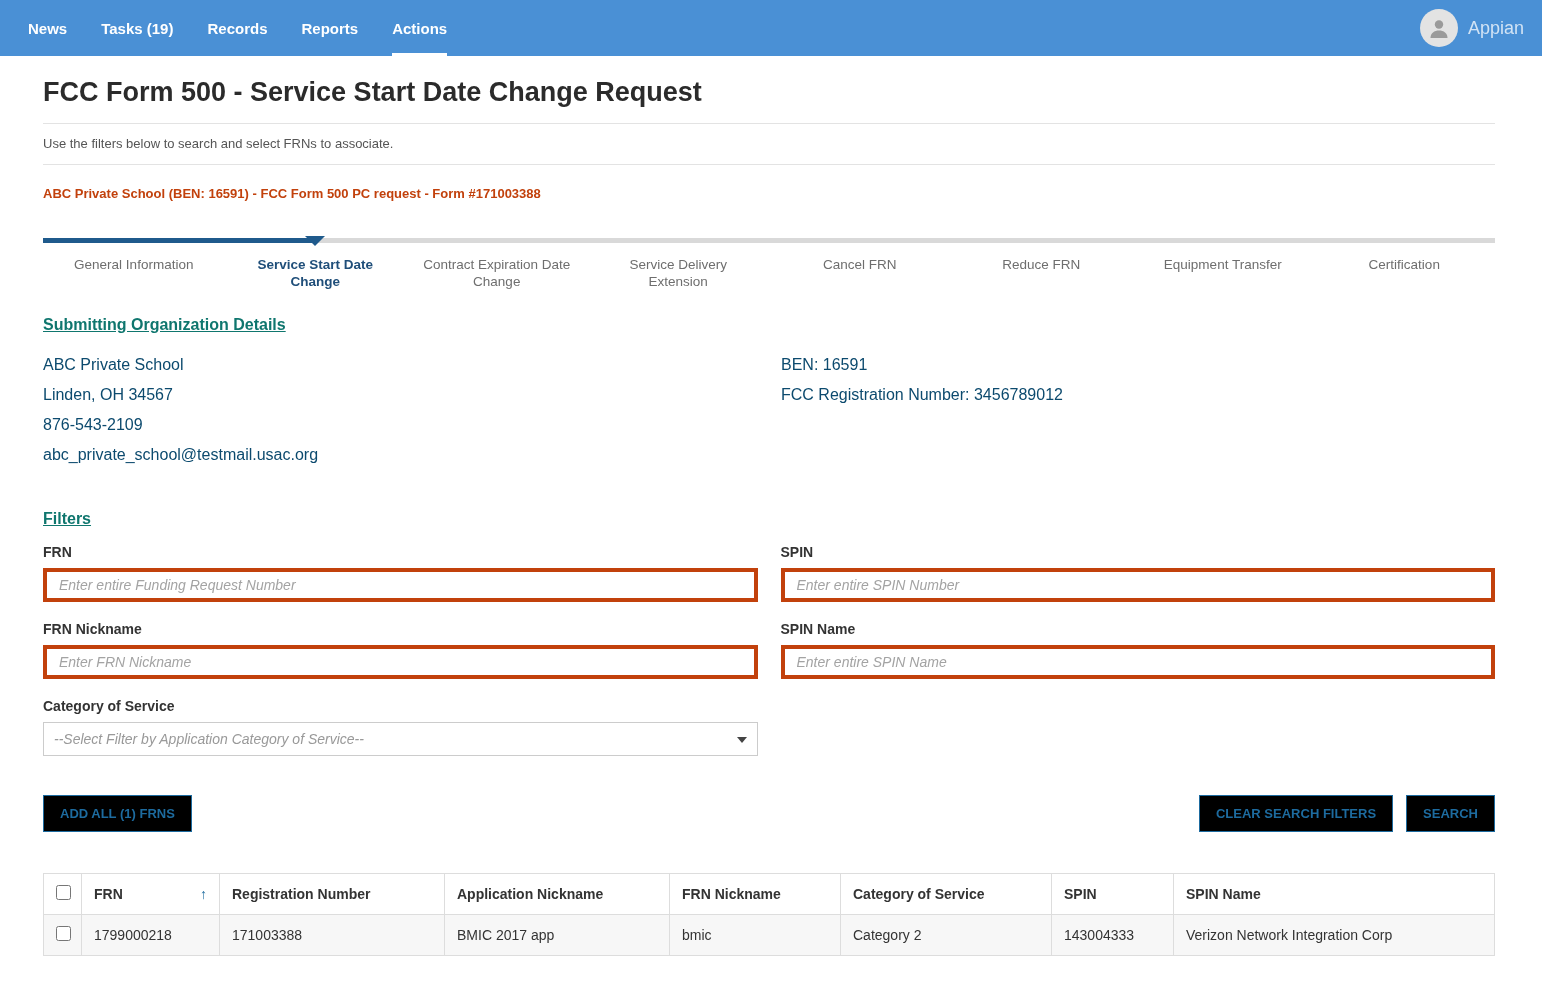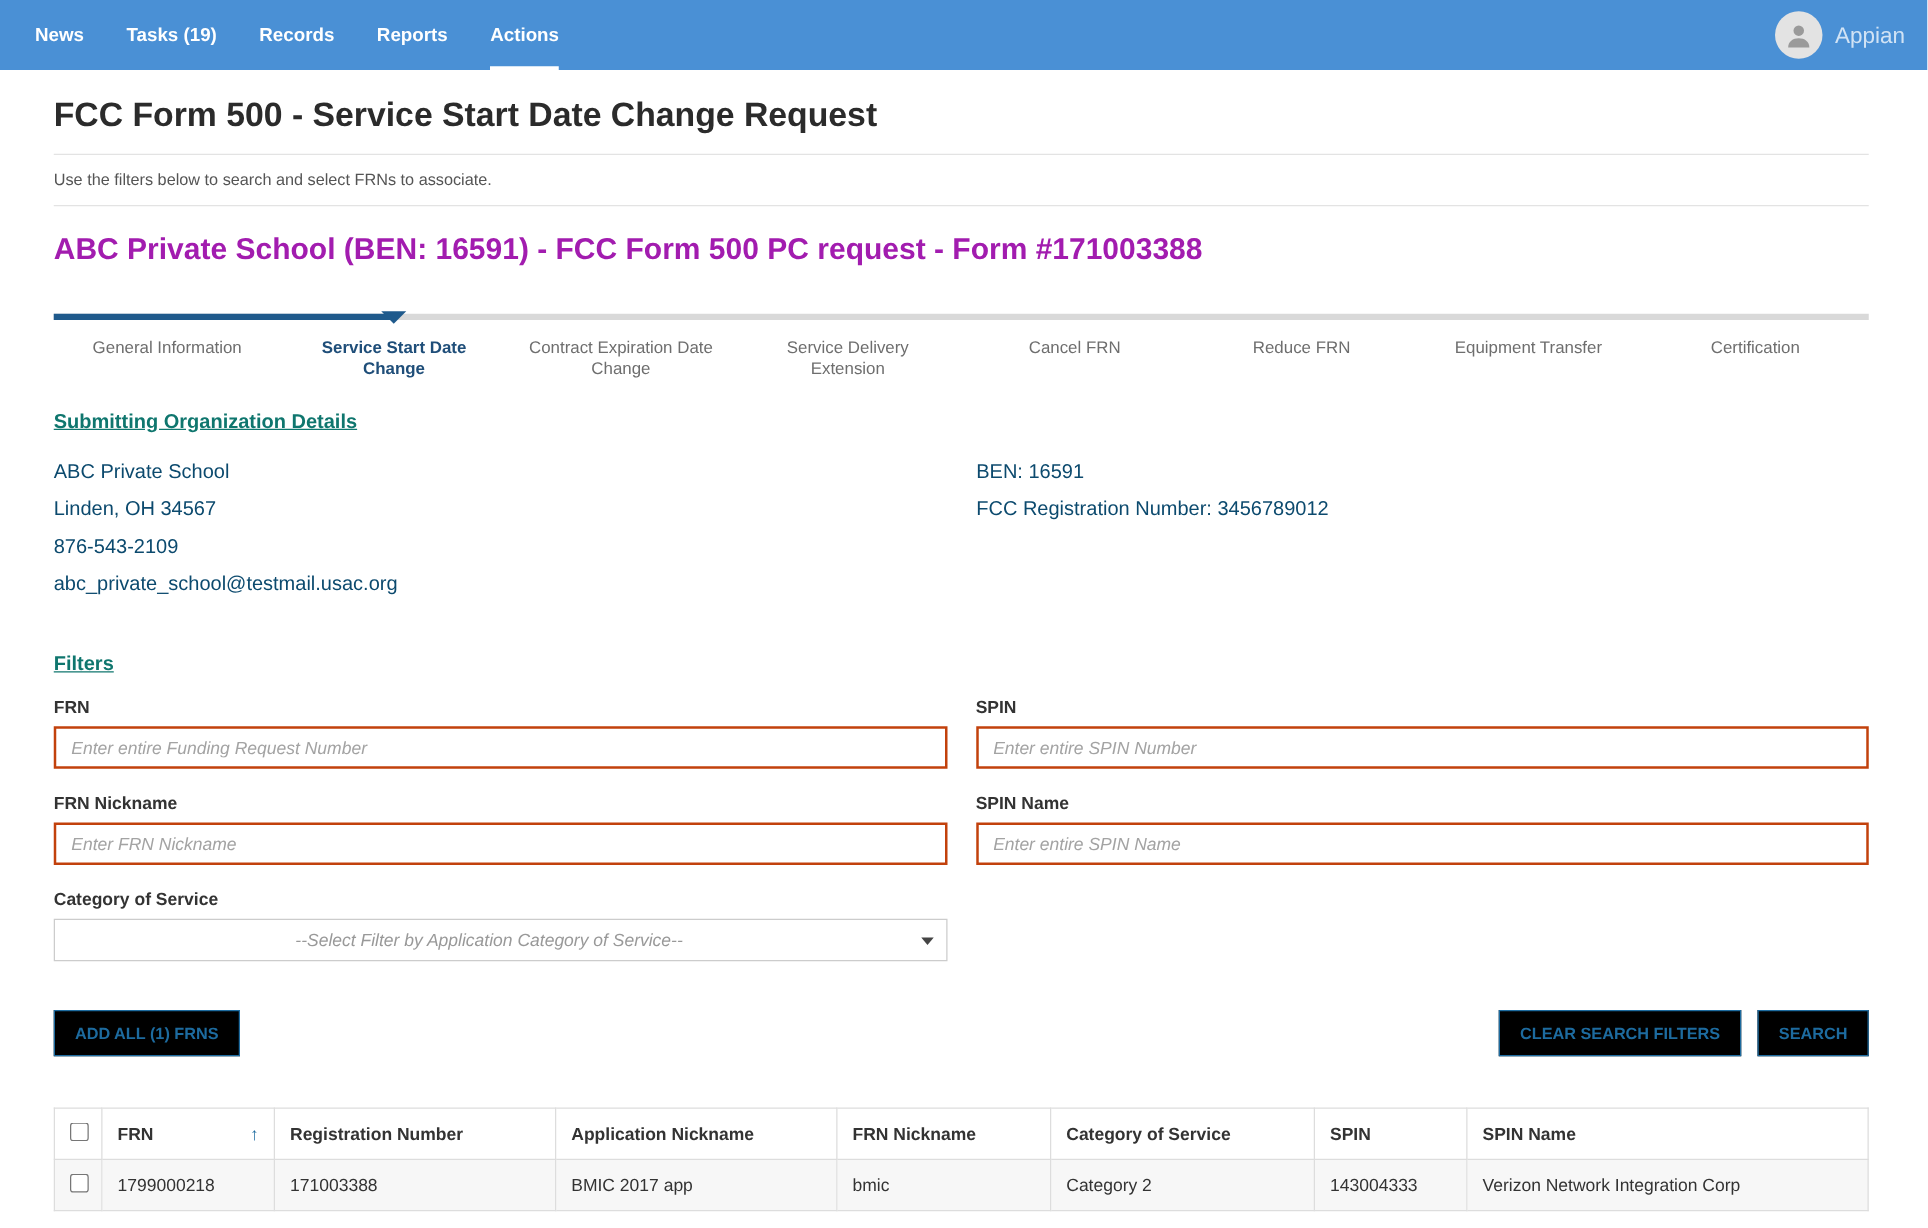--- a/index.html
+++ b/index.html
@@ -17,21 +17,21 @@
   .nav-right { display: flex; align-items: center; gap: 10px; }
   .avatar { width: 38px; height: 38px; border-radius: 50%; background: #e3e3e3;
     display: flex; align-items: center; justify-content: center; overflow: hidden; cursor: pointer; }
   .brand { color: rgba(255,255,255,0.75); font-size: 18px; }
 
   
   .content { padding: 0 47px 0 43px; }
   .page-title { font-size: 27px; font-weight: 700; color: #2b2b2b; margin: 21px 0 15px; }
   .divider { border: none; border-top: 1px solid #e3e3e3; }
   .instructions { font-size: 13px; color: #555; margin: 12px 0 13px; }
-  .form-heading { font-size: 24px; font-weight: 700; color: #a21caf; margin: 21px 0 37px; }
+  .form-heading { font-size: 13px; font-weight: 700; color: #c2410c; margin: 21px 0 37px; }
 
   
   .stepper { position: relative; margin-bottom: 18px; }
   .track { position: relative; height: 5px; background: #d9d9d9; }
   .track-fill { position: absolute; left: 0; top: 0; height: 5px; width: 18.75%; background: #1f5a8c; }
   .track-arrow { position: absolute; left: 18.75%; top: -2px; transform: translateX(-50%);
     width: 0; height: 0; border-left: 10px solid transparent; border-right: 10px solid transparent;
     border-top: 10px solid #1f5a8c; }
   .steps { display: grid; grid-template-columns: repeat(8, 1fr); padding-top: 13px; }
   .step { text-align: center; font-size: 13.5px; color: #6e6e6e; line-height: 17px;
@@ -43,27 +43,27 @@
 
   
   .org-grid { display: grid; grid-template-columns: 1fr 1fr; column-gap: 24px; }
   .org-line { font-size: 16px; color: #0c4a6e; line-height: 30px; }
 
   
   .filters-heading { margin-top: 40px; }
   .filter-grid { display: grid; grid-template-columns: 1fr 1fr; column-gap: 23px; }
   .field { margin-bottom: 19px; }
   .field label { display: block; font-size: 14px; font-weight: 700; color: #333; margin-bottom: 8px; }
-  .field input[type="text"] { width: 100%; height: 34px; border: 2px solid #c2410c;
+  .field input[type="text"] { width: 100%; height: 34px; border: 4px solid #c2410c;
     padding: 0 12px; font-size: 14px; font-family: "Liberation Sans", sans-serif; color: #333; }
   .field input[type="text"]::placeholder { color: #a3a3a3; font-style: italic; }
   .select-wrap { position: relative; }
   .select-wrap select { width: 100%; height: 34px; border: 1px solid #ccc; background: #fff;
     padding: 0 28px 0 10px; font-size: 14px; font-family: "Liberation Sans", sans-serif;
-    color: #999; font-style: italic; appearance: none; -webkit-appearance: none; cursor: pointer; text-align: center; }
+    color: #999; font-style: italic; appearance: none; -webkit-appearance: none; cursor: pointer; }
   .select-caret { position: absolute; right: 11px; top: 15px; width: 0; height: 0; pointer-events: none;
     border-left: 5px solid transparent; border-right: 5px solid transparent; border-top: 6px solid #444; }
 
   
   .actions-row { display: flex; justify-content: space-between; align-items: center; margin-top: 20px; }
   .btn { background: #000000; border: 1px solid #1d6b9f; color: #1d6b9f; font-size: 13px;
     font-weight: 700; padding: 10px 16px; cursor: pointer; font-family: "Liberation Sans", sans-serif; }
   .btn-group { display: flex; gap: 13px; }
 
   

